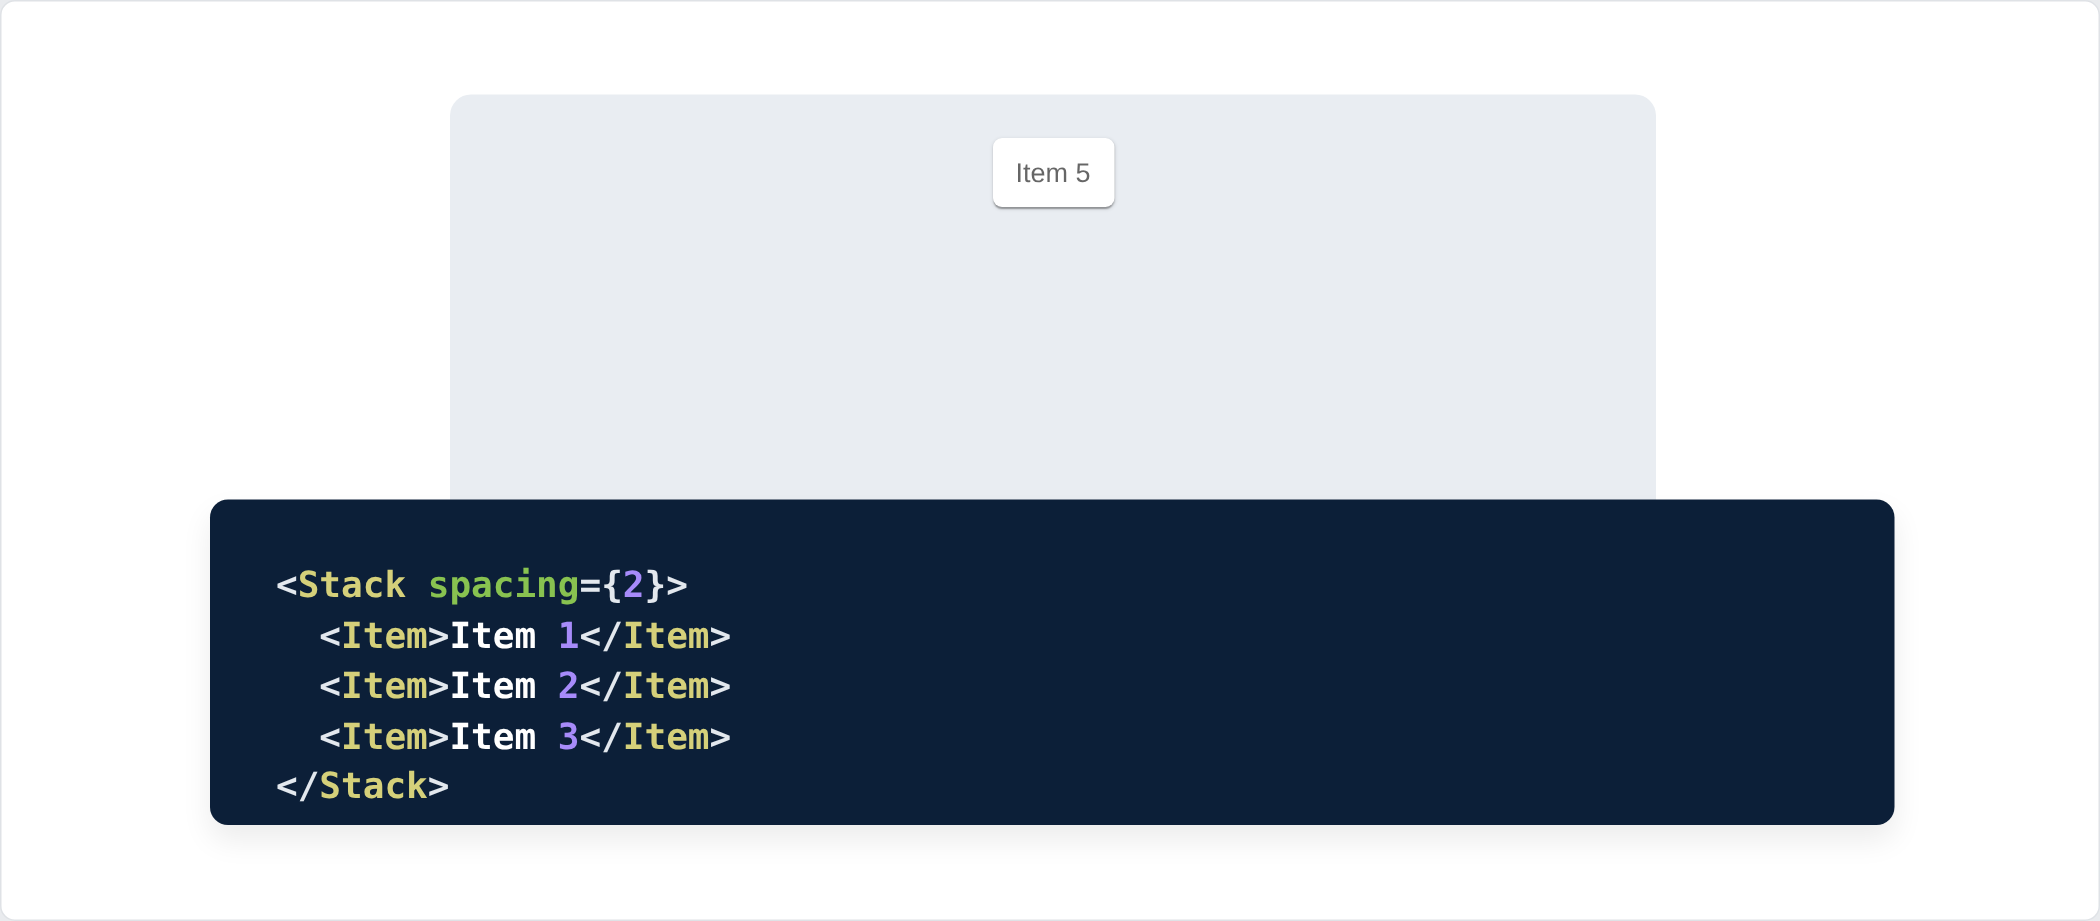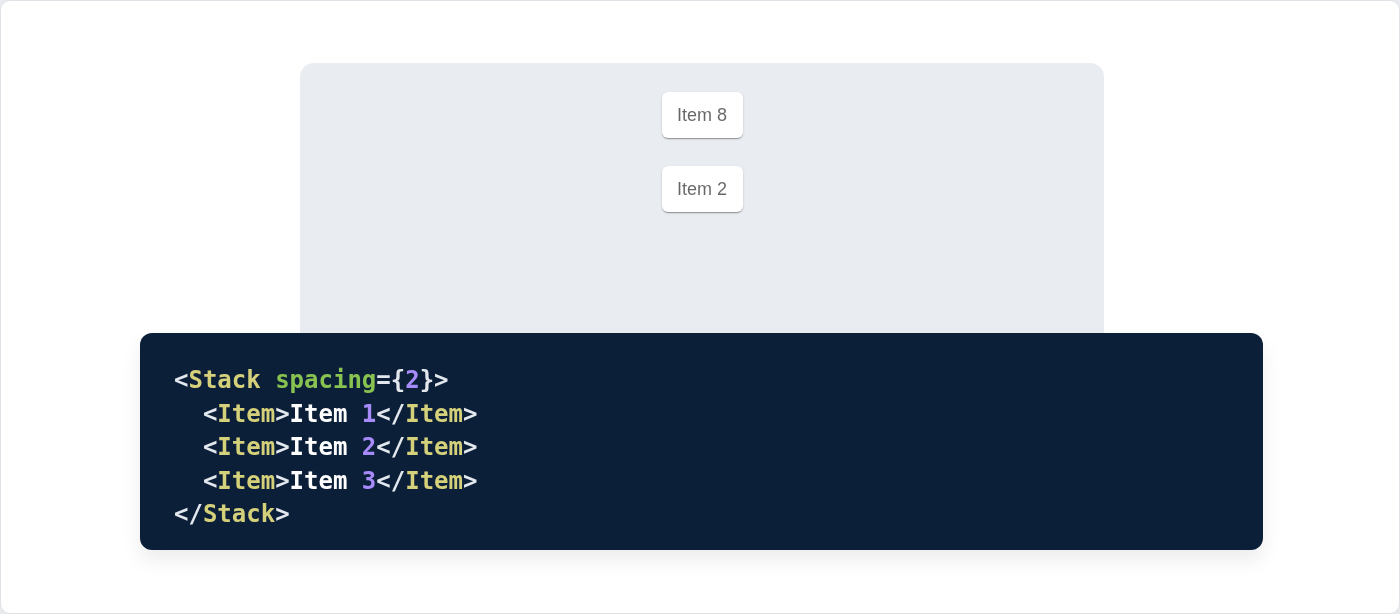--- a/index.html
+++ b/index.html
@@ -60,21 +60,21 @@
   }
   .code-block{
     position:absolute;
     left:139px;top:332px;
     width:1123px;height:217px;
     background:var(--code-bg);
     border-radius:12px;
     box-shadow:0 10px 20px rgba(0,0,0,0.08);
   }
   .code{
-    margin:6px;
+    margin:16px;
     padding:25px 20px 0 28px;
     font-family:"DejaVu Sans Mono","Liberation Mono",monospace;
     font-size:24px;
     font-weight:600;
     line-height:33.6px;
     white-space:pre;
   }
   .code-line{height:33.6px;}
   .tok-p{color:var(--tok-punctuation);}
   .tok-t{color:var(--tok-tag);}
@@ -82,23 +82,20 @@
   .tok-n{color:var(--tok-number);}
   .tok-x{color:var(--tok-text);}
 </style>
 </head>
 <body>
 
 <div class="page">
   <div class="demo-panel">
     <div class="stack">
         <div class="stack-item">
-          <span>Item 8</span>
-        </div>
-        <div class="stack-item">
-          <span>Item 2</span>
+          <span>Item 5</span>
         </div>
       </div>
   </div>
   <div class="code-block">
     <pre class="code"><div class="code-line"><span class="tok-p">&lt;</span><span class="tok-t">Stack</span><span class="tok-x"> </span><span class="tok-a">spacing</span><span class="tok-p">={</span><span class="tok-n">2</span><span class="tok-p">}&gt;</span></div><div class="code-line"><span class="tok-x">  </span><span class="tok-p">&lt;</span><span class="tok-t">Item</span><span class="tok-p">&gt;</span><span class="tok-x">Item </span><span class="tok-n">1</span><span class="tok-p">&lt;/</span><span class="tok-t">Item</span><span class="tok-p">&gt;</span></div><div class="code-line"><span class="tok-x">  </span><span class="tok-p">&lt;</span><span class="tok-t">Item</span><span class="tok-p">&gt;</span><span class="tok-x">Item </span><span class="tok-n">2</span><span class="tok-p">&lt;/</span><span class="tok-t">Item</span><span class="tok-p">&gt;</span></div><div class="code-line"><span class="tok-x">  </span><span class="tok-p">&lt;</span><span class="tok-t">Item</span><span class="tok-p">&gt;</span><span class="tok-x">Item </span><span class="tok-n">3</span><span class="tok-p">&lt;/</span><span class="tok-t">Item</span><span class="tok-p">&gt;</span></div><div class="code-line"><span class="tok-p">&lt;/</span><span class="tok-t">Stack</span><span class="tok-p">&gt;</span></div></pre>
   </div>
 </div>
 
 </body></html>

